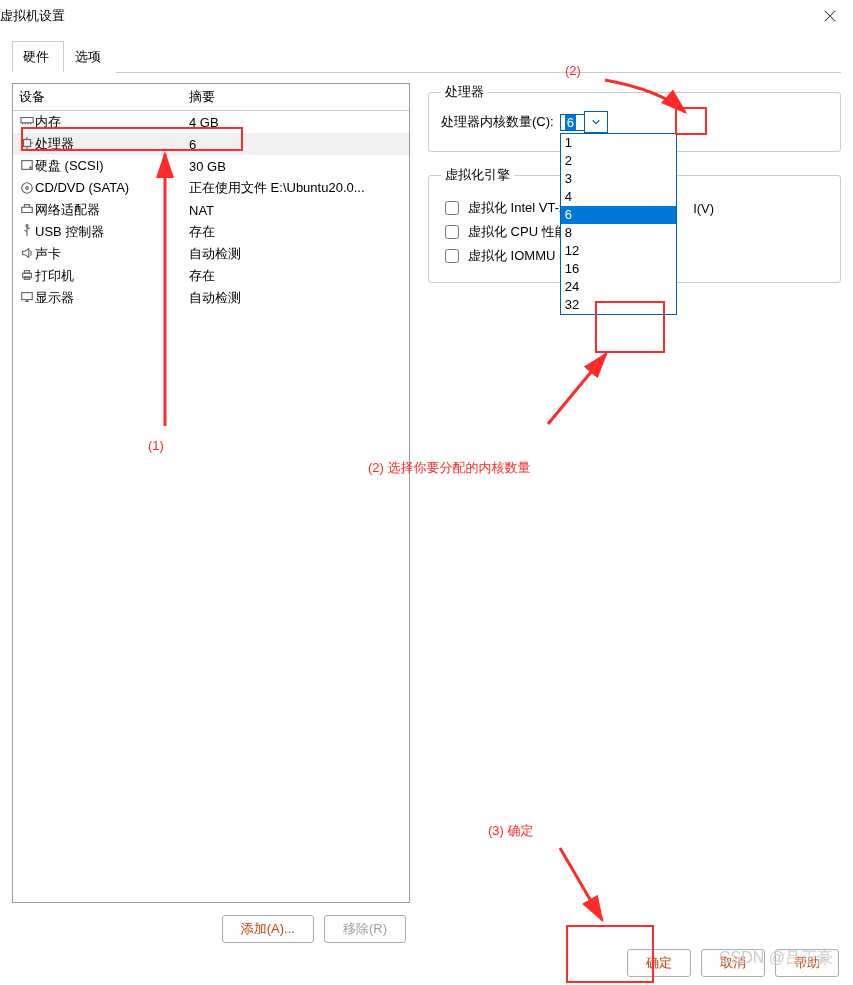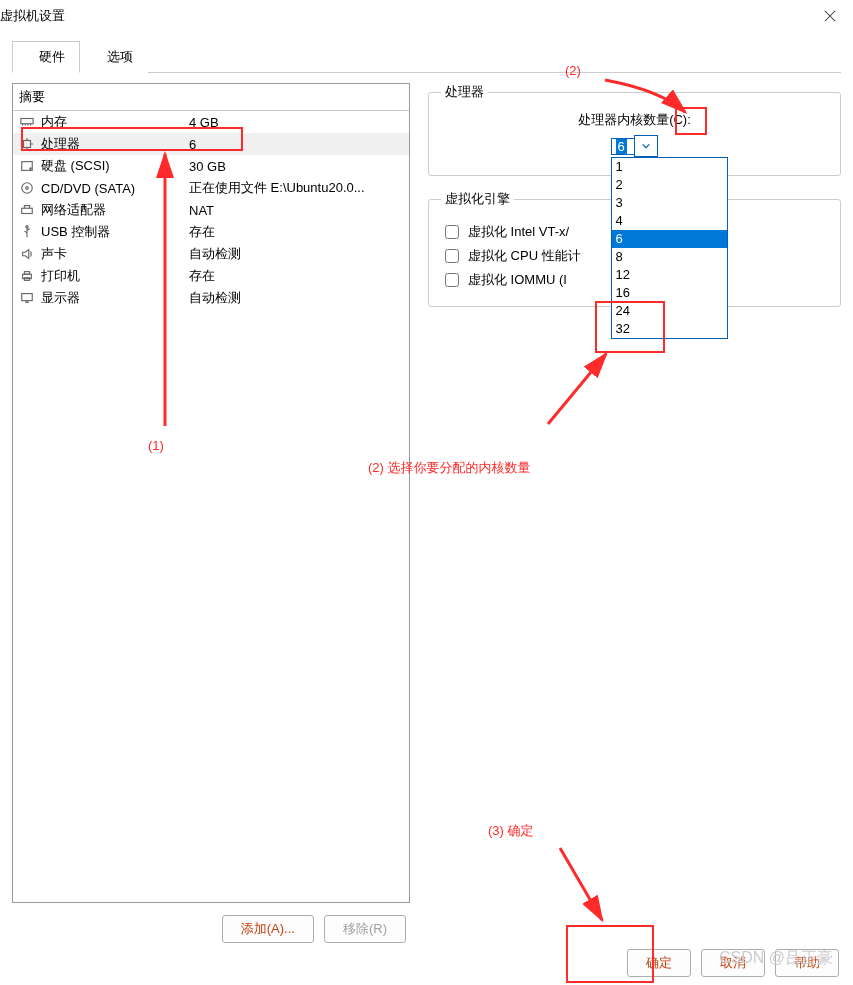--- a/index.html
+++ b/index.html
@@ -1,41 +1,41 @@
 <!DOCTYPE html>
 <html><head>
 <meta charset="utf-8">
 <style>
   * { box-sizing: border-box; font-family: "Microsoft YaHei", "Segoe UI", sans-serif; font-size: 13px; }
   html, body { margin: 0; padding: 0; width: 853px; height: 985px; background: #fff; overflow: hidden; position: relative; color:#000; }
   .titlebar { height: 32px; display: flex; align-items: center; justify-content: space-between; }
   .titlebar .close { width:46px; height:32px; display:flex; align-items:center; justify-content:center; }
   .body-area { padding: 8px 12px 0 12px; }
   .tabs { display:flex; border-bottom:1px solid #ccc; }
-  .tab { padding:6px 14px 6px 26px; border:1px solid transparent; border-bottom:none; position:relative; top:1px; background:#fff; }
+  .tab { padding:6px 14px 6px 10px; border:1px solid transparent; border-bottom:none; position:relative; top:1px; background:#fff; }
   .tab.active { border-color:#ccc; border-bottom:1px solid #fff; }
   .content { display:flex; gap:18px; padding-top:10px; }
   .left-panel { width: 398px; display:flex; flex-direction:column; }
   .device-list { border:1px solid #999; height:820px; }
   .list-header { display:flex; border-bottom:1px solid #ccc; font-weight:normal; }
   .list-header .col-dev { width:170px; padding:4px 6px; }
   .list-header .col-sum { flex:1; padding:4px 6px; }
   .list-row { display:flex; align-items:center; height:22px; }
   .list-row.selected { background:#f0f0f0; }
-  .list-row .col-dev { width:170px; padding:0 6px; display:flex; align-items:center; gap:6px; }
+  .list-row .col-dev { width:170px; padding:0 6px; display:flex; }
   .list-row .col-sum { flex:1; padding:0 6px; white-space:nowrap; overflow:hidden; text-overflow:ellipsis; }
   .ico { width:16px; height:16px; display:inline-flex; align-items:center; justify-content:center; color:#555; }
   .ico svg { width:14px; height:14px; stroke:#666; fill:none; stroke-width:1.3; }
   .left-buttons { display:flex; justify-content:flex-end; gap:10px; padding:12px 4px 0 0; }
   .btn { border:1px solid #adadad; background:#fdfdfd; padding:4px 18px; border-radius:3px; color:#c2410c; }
   .btn.disabled { color:#a0a0a0; }
   .right-panel { flex:1; position:relative; }
   fieldset { border:1px solid #ccc; border-radius:3px; padding:10px 12px 12px 12px; margin:0 0 14px 0; }
   fieldset legend { padding:0 4px; }
-  .row { display:flex; align-items:center; gap:6px; margin-bottom:6px;flex-direction:column; }
+  .row { display:flex; align-items:center; gap:6px; margin-bottom:6px; }
   .row label { flex:0 0 auto; }
   .select-wrap { position:relative; display:inline-block; }
   .select-input { width:76px; height:22px; border:1px solid #005fb8; background:#fff; padding:0 4px; color:#fff; }
   .select-input .selval { background:#0078d7; color:#fff; display:inline-block; padding:0 2px; }
   .select-btn { width:24px; height:22px; border:1px solid #005fb8; background:#fff; display:inline-flex; align-items:center; justify-content:center; margin-left:-1px; }
   .select-btn svg { width:10px; height:10px; stroke:#005fb8; fill:none; stroke-width:1.5; }
   .dropdown { position:absolute; top:22px; left:0; width:117px; border:1px solid #005fb8; background:#fff; z-index:50; }
   .dropdown .opt { padding:0 4px; height:18px; line-height:18px; }
   .dropdown .opt.hi { background:#0078d7; color:#fff; }
   .check-row { display:flex; align-items:center; gap:6px; margin:4px 0; }
@@ -64,20 +64,21 @@
   <div class="tabs">
     <div class="tab active">硬件</div>
     <div class="tab">选项</div>
   </div>
 
   <div class="content">
 
     <div class="left-panel">
       <div class="device-list">
         <div class="list-header">
+          <div class="col-dev">设备</div>
           <div class="col-sum">摘要</div>
         </div>
         <div id="device-rows">
             <div class="list-row">
               <div class="col-dev">
                 <span class="ico">
                   <svg viewBox="0 0 16 16">
                     <rect x="1" y="4" width="14" height="6"></rect>
                     <path d="M3 10v2 M6 10v2 M9 10v2 M12 10v2"></path>
                   </svg>

